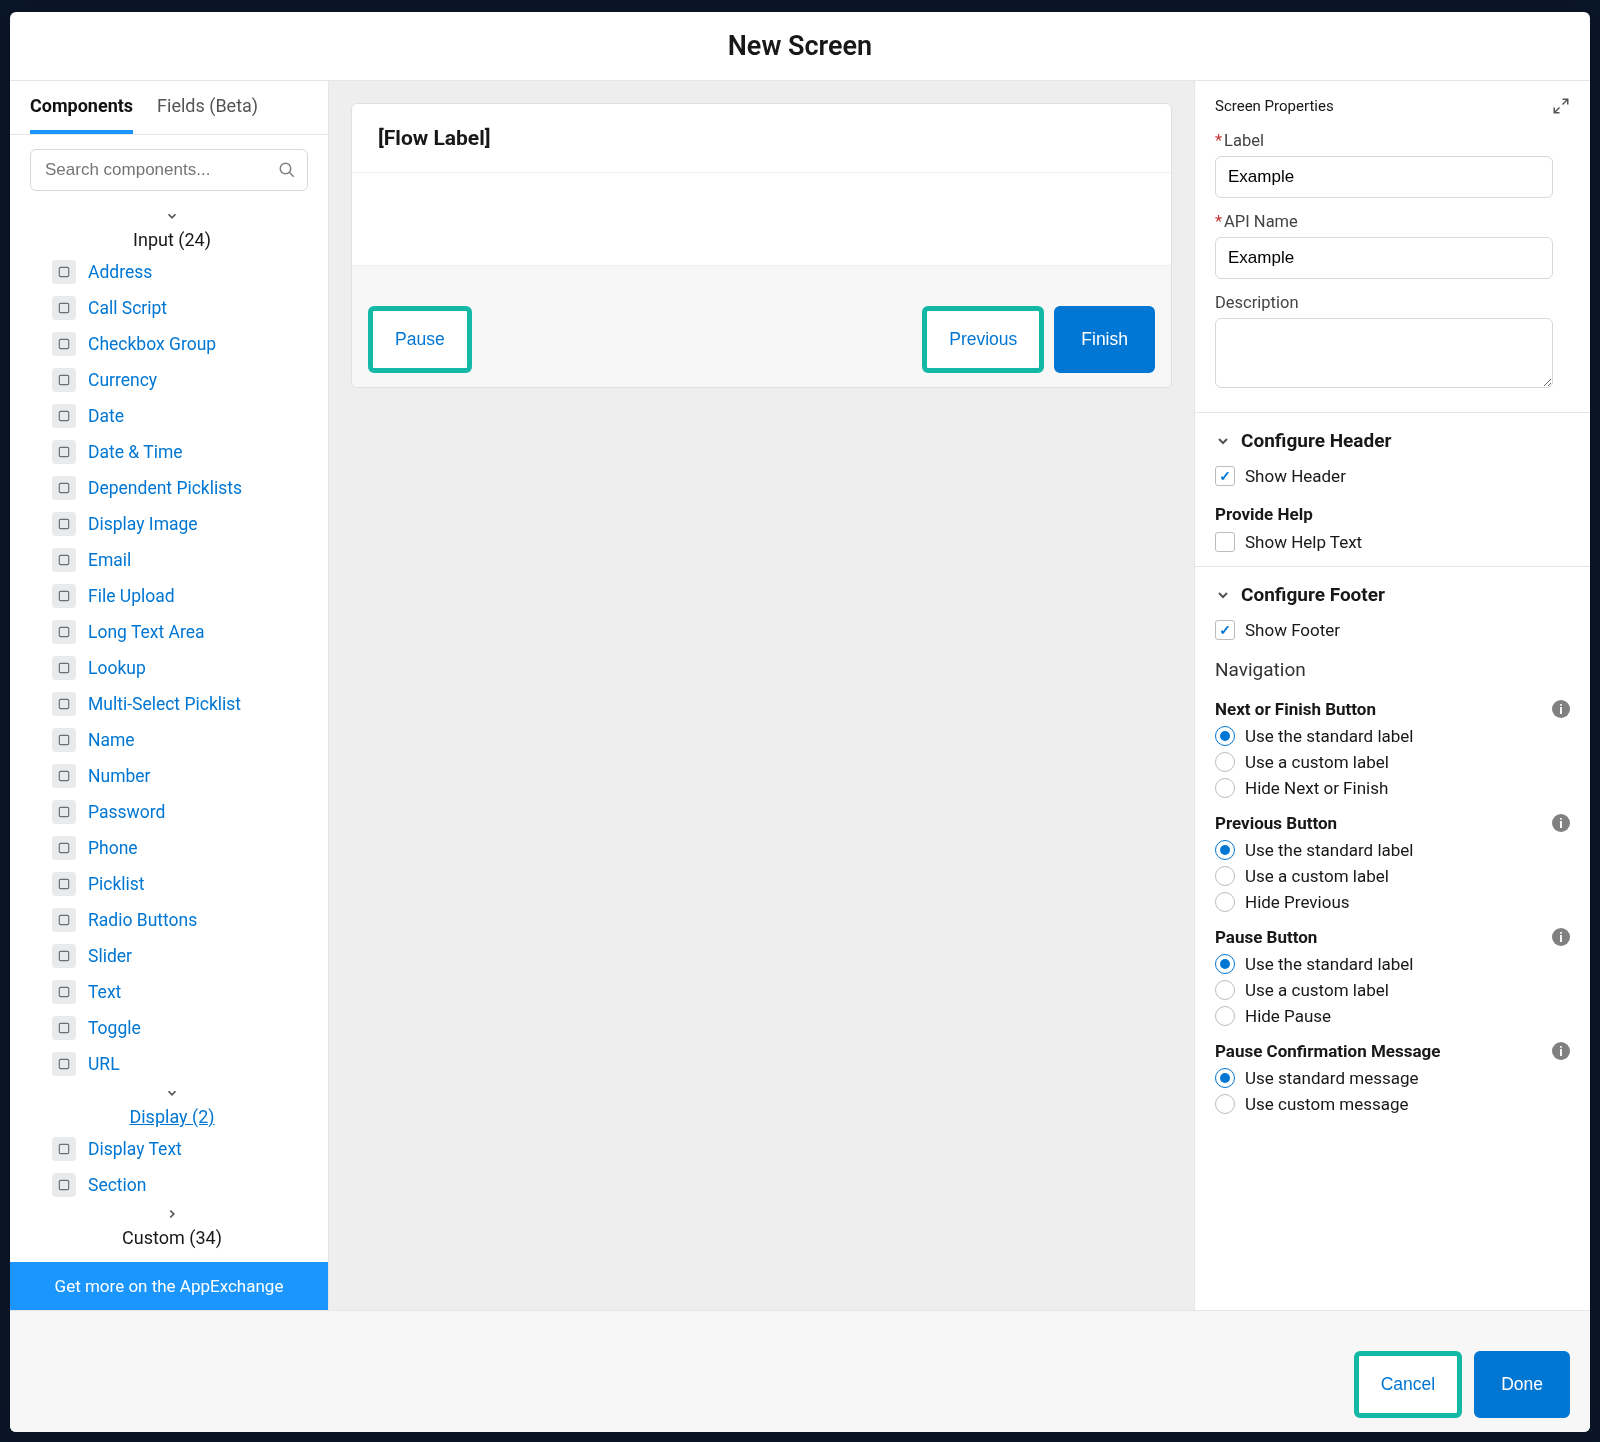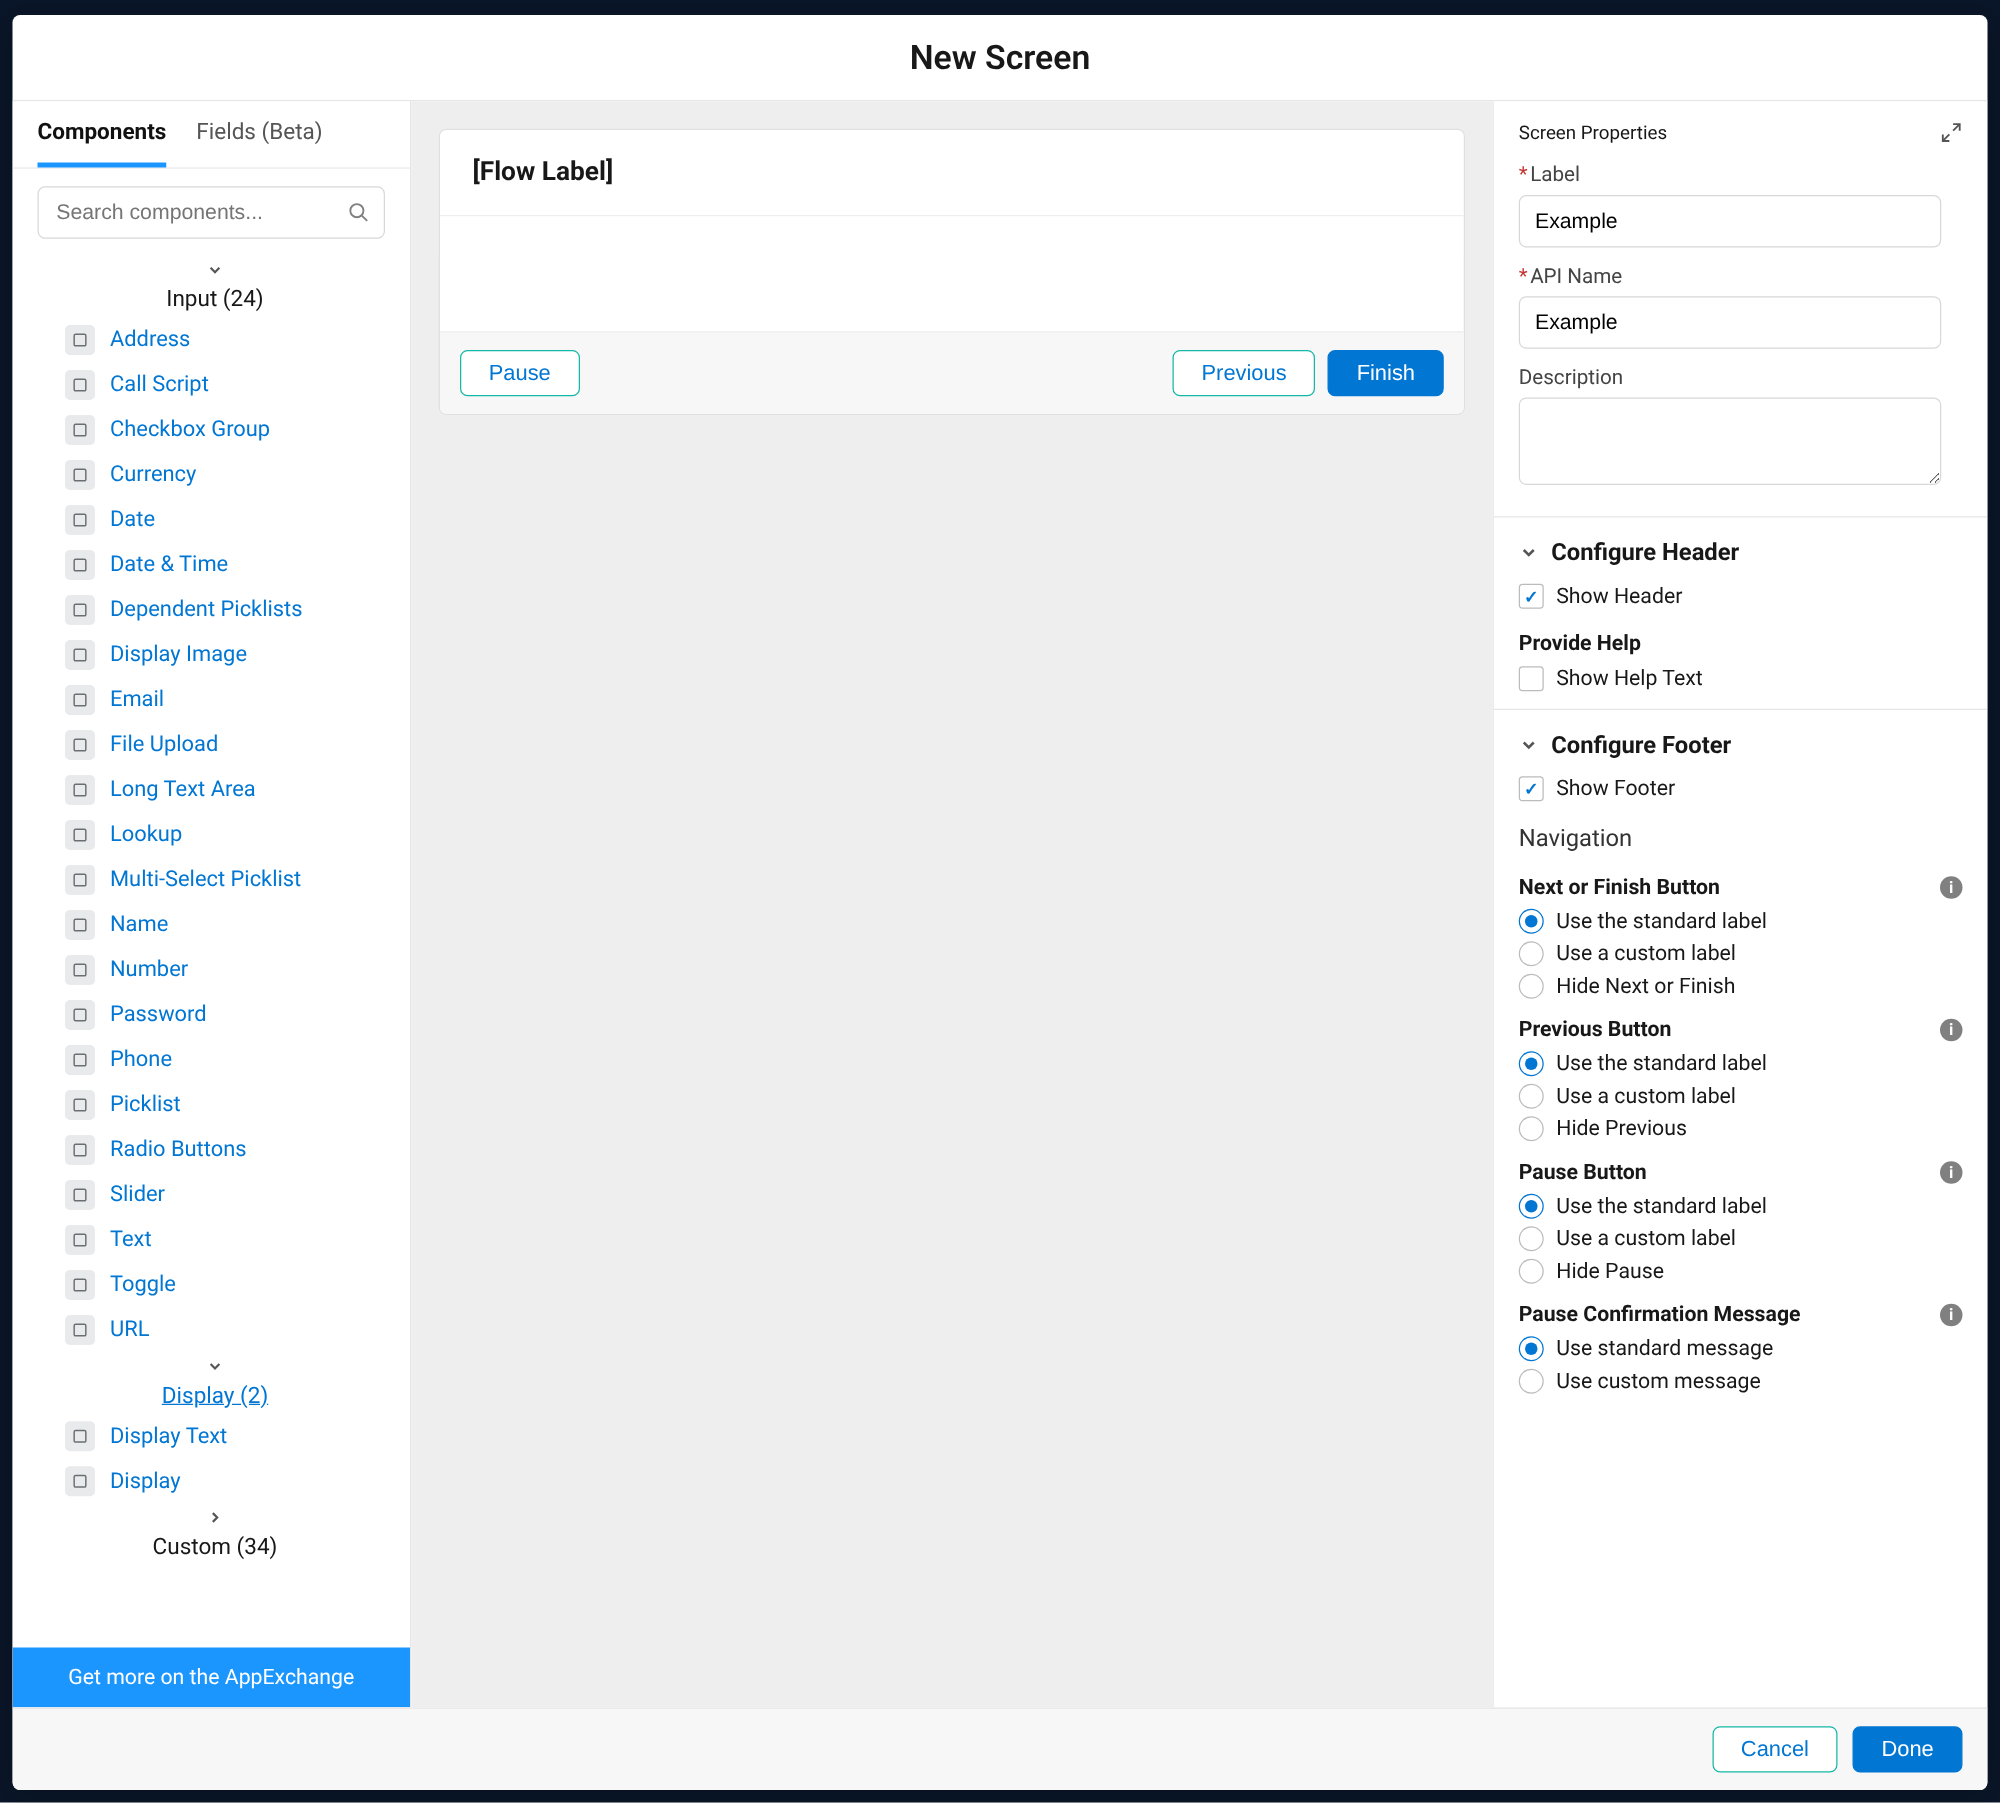--- a/index.html
+++ b/index.html
@@ -155,27 +155,28 @@
   height: 92px;
 }
 .canvas-footer {
   display: flex;
   justify-content: space-between;
   padding: 14px 16px;
   border-top: 1px solid #eee;
   background: #f7f7f7;
 }
 .btn {
-  border: 1px solid #14b8a6;
+  border: 5px solid #14b8a6;
   background: #fff;
   border-radius: 6px;
-  padding: 7px 22px;
+  padding: 18px 22px;
   font-size: 17.5px;
   color: #0176d3;
   cursor: pointer;
+  margin-top: 26px;
 }
 .btn.primary {
   background: #0176d3;
   color: #fff;
   border-color: #0176d3;
 }
 .footer-right { display:flex; gap: 10px; }
 
 .right-panel {
   width: 396px;
@@ -542,21 +543,21 @@
                 </svg>
               </span>
               <span>Display Text</span>
             </div>
             <div class="comp-item">
               <span class="icon">
                 <svg width="14" height="14" viewBox="0 0 24 24" fill="none" stroke="currentColor" stroke-width="2">
                   <rect x="4" y="4" width="16" height="16" rx="2"></rect>
                 </svg>
               </span>
-              <span>Display</span>
+              <span>Section</span>
             </div>
           </div>
 
         <div class="cat-header">
           <span class="chev">
             <svg width="14" height="14" viewBox="0 0 24 24" fill="none" stroke="currentColor" stroke-width="3">
                 <polyline points="9 6 15 12 9 18"></polyline>
               </svg>
           </span>
           <span class="lbl">Custom (34)</span>

